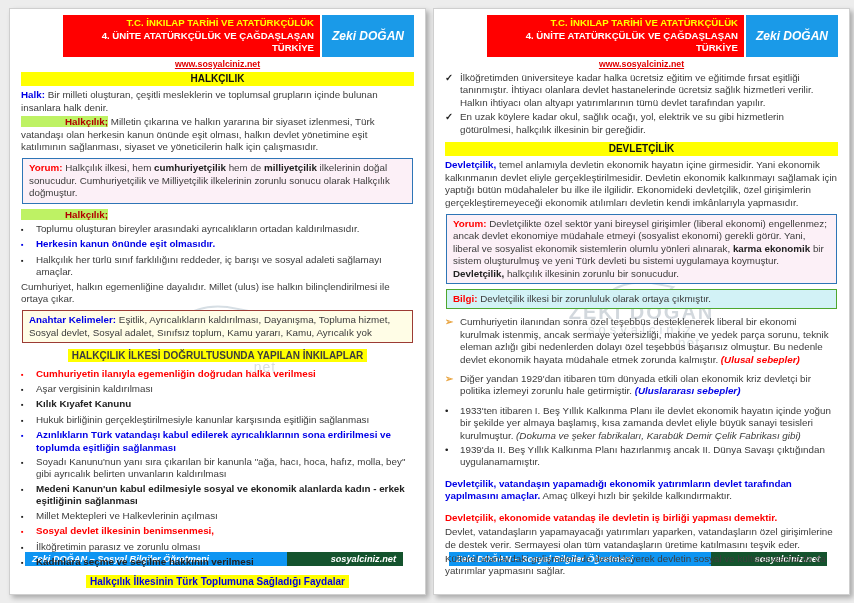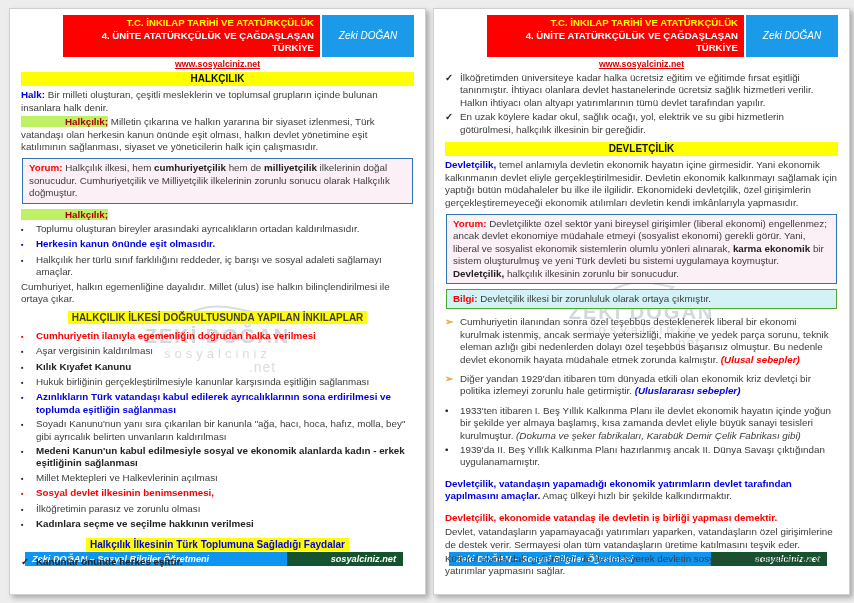--- a/index.html
+++ b/index.html
@@ -9,22 +9,22 @@
   .page{position:relative;width:417px;height:587px;box-sizing:border-box;background:#ffffff;
     border:1px solid #cfcfcf;box-shadow:3px 3px 5px rgba(0,0,0,.28);
     padding:4px 11px 34px 11px;overflow:hidden;color:#3c3c3c;
     font-size:9.8px;line-height:12.4px;}
   
   .hdr{display:flex;align-items:stretch;margin:2px 0 1px 0;}
   .hdr-spacer{width:42px;}
   .hdr-red{flex:1;background:#FF0000;color:#fff;text-align:right;
     padding:2px 6px 2px 4px;font-weight:bold;font-size:9.6px;line-height:12.5px;}
   .hdr-red .l1{color:#FFFF00;}
-  .hdr-blue{width:92px;background:#1A9AE8;color:#fff;font-weight:normal;font-style:italic;
-    display:flex;align-items:center;justify-content:center;font-size:10px;margin-left:2px;}
+  .hdr-blue{width:92px;background:#1A9AE8;color:#fff;font-weight:bold;font-style:italic;
+    display:flex;align-items:center;justify-content:center;font-size:12px;margin-left:2px;}
   .www{text-align:center;color:#E00000;font-weight:bold;font-size:8.8px;
     text-decoration:underline;margin:1px 0 2px 0;}
   
   .ybar{background:#FFFF00;color:#111;font-weight:bold;text-align:center;
     padding:1px 0;margin:2px 0 3px 0;font-size:10px;}
   .yhead{text-align:center;margin:7px 0 5px 0;}
   .yhead span{background:#FFFF00;font-weight:bold;padding:1px 4px;font-size:10px;}
   .yhead .c-blue2{color:#0000E0;}
   
   .p{margin:2px 0;}
@@ -110,20 +110,23 @@
       <div class="row">
         <span class="blt sq" style="color:#0000E6">▪</span>
         <span class="txt c-blue">Herkesin kanun önünde eşit olmasıdır.</span>
       </div>
       <div class="row">
         <span class="blt sq">▪</span>
         <span class="txt">Halkçılık her türlü sınıf farklılığını reddeder, iç barışı ve sosyal adaleti sağlamayı amaçlar.</span>
       </div>
       <p class="p">Cumhuriyet, halkın egemenliğine dayalıdır. Millet (ulus) ise halkın bilinçlendirilmesi ile ortaya çıkar.</p>
 
+      <div class="box box-anahtar">
+        <span class="c-blue">Anahtar Kelimeler:</span><span> Eşitlik, Ayrıcalıkların kaldırılması, Dayanışma, Topluma hizmet, Sosyal devlet, Sosyal adalet, Sınıfsız toplum, Kamu yararı, Kamu, Ayrıcalık yok</span>
+      </div>
 
       <div class="yhead">
         <span>HALKÇILIK İLKESİ DOĞRULTUSUNDA YAPILAN İNKILAPLAR</span>
       </div>
 
       <div class="row">
         <span class="blt sq" style="color:#FF0000">▪</span>
         <span class="txt c-red">Cumhuriyetin ilanıyla egemenliğin doğrudan halka verilmesi</span>
       </div>
       <div class="row">

